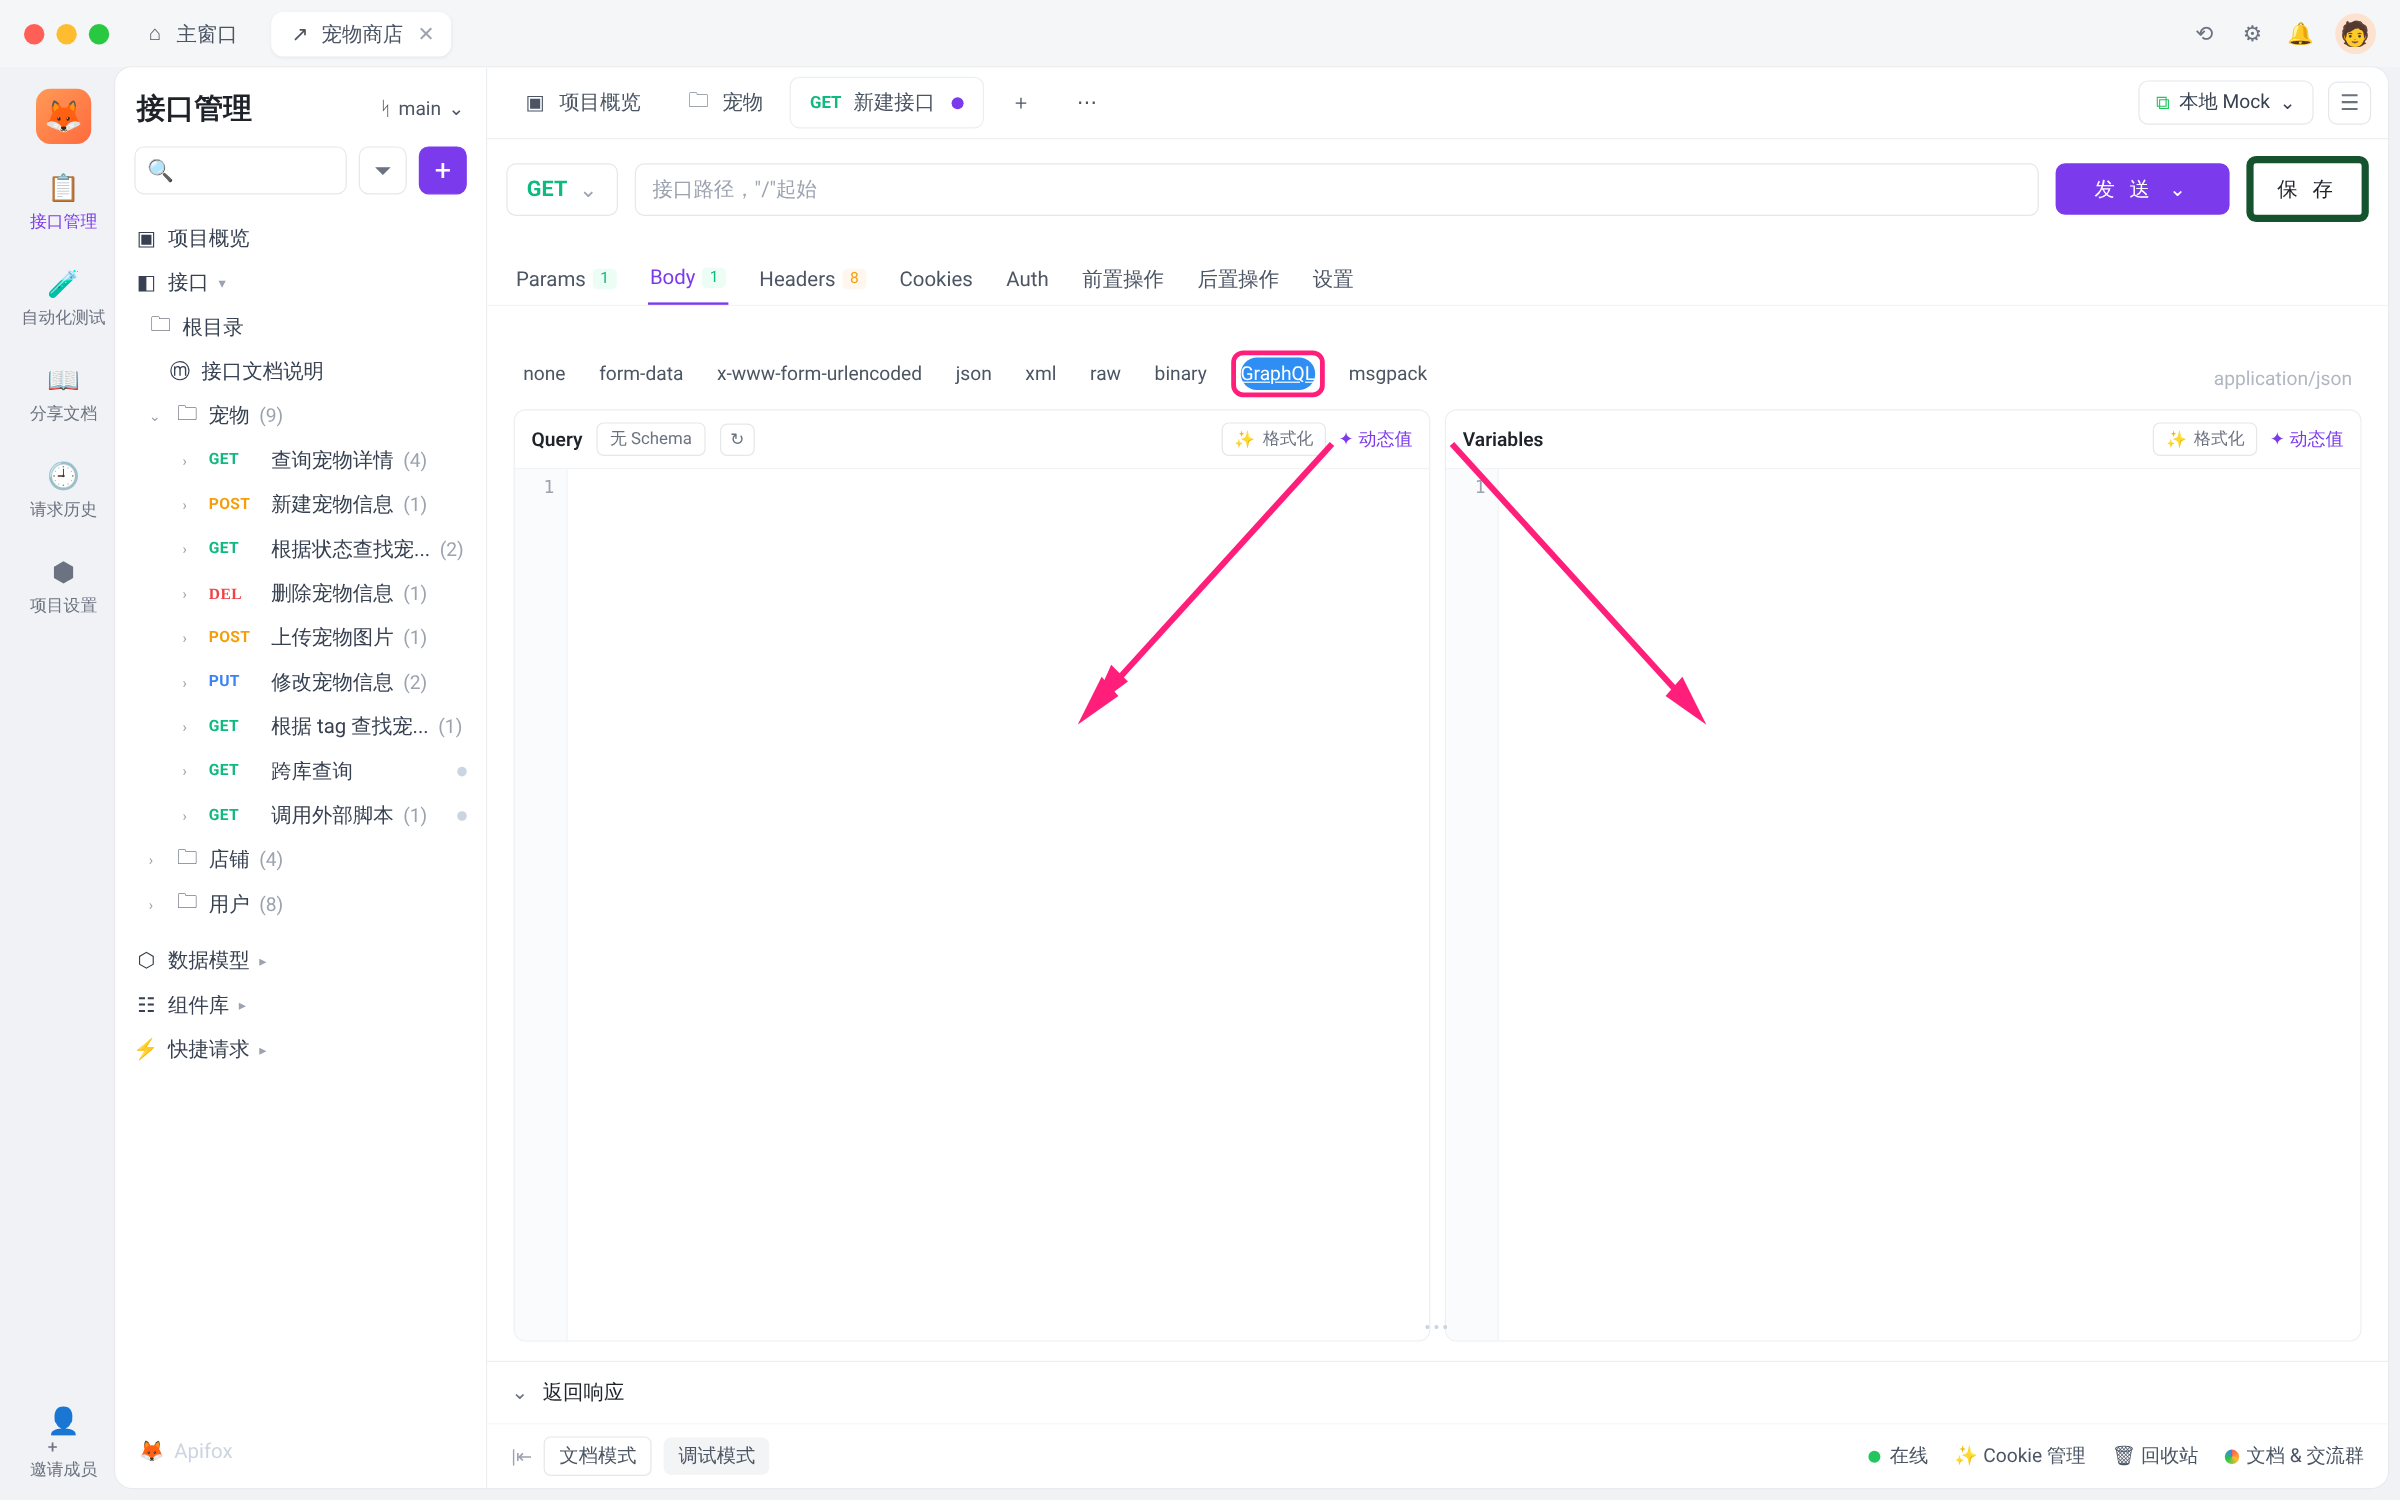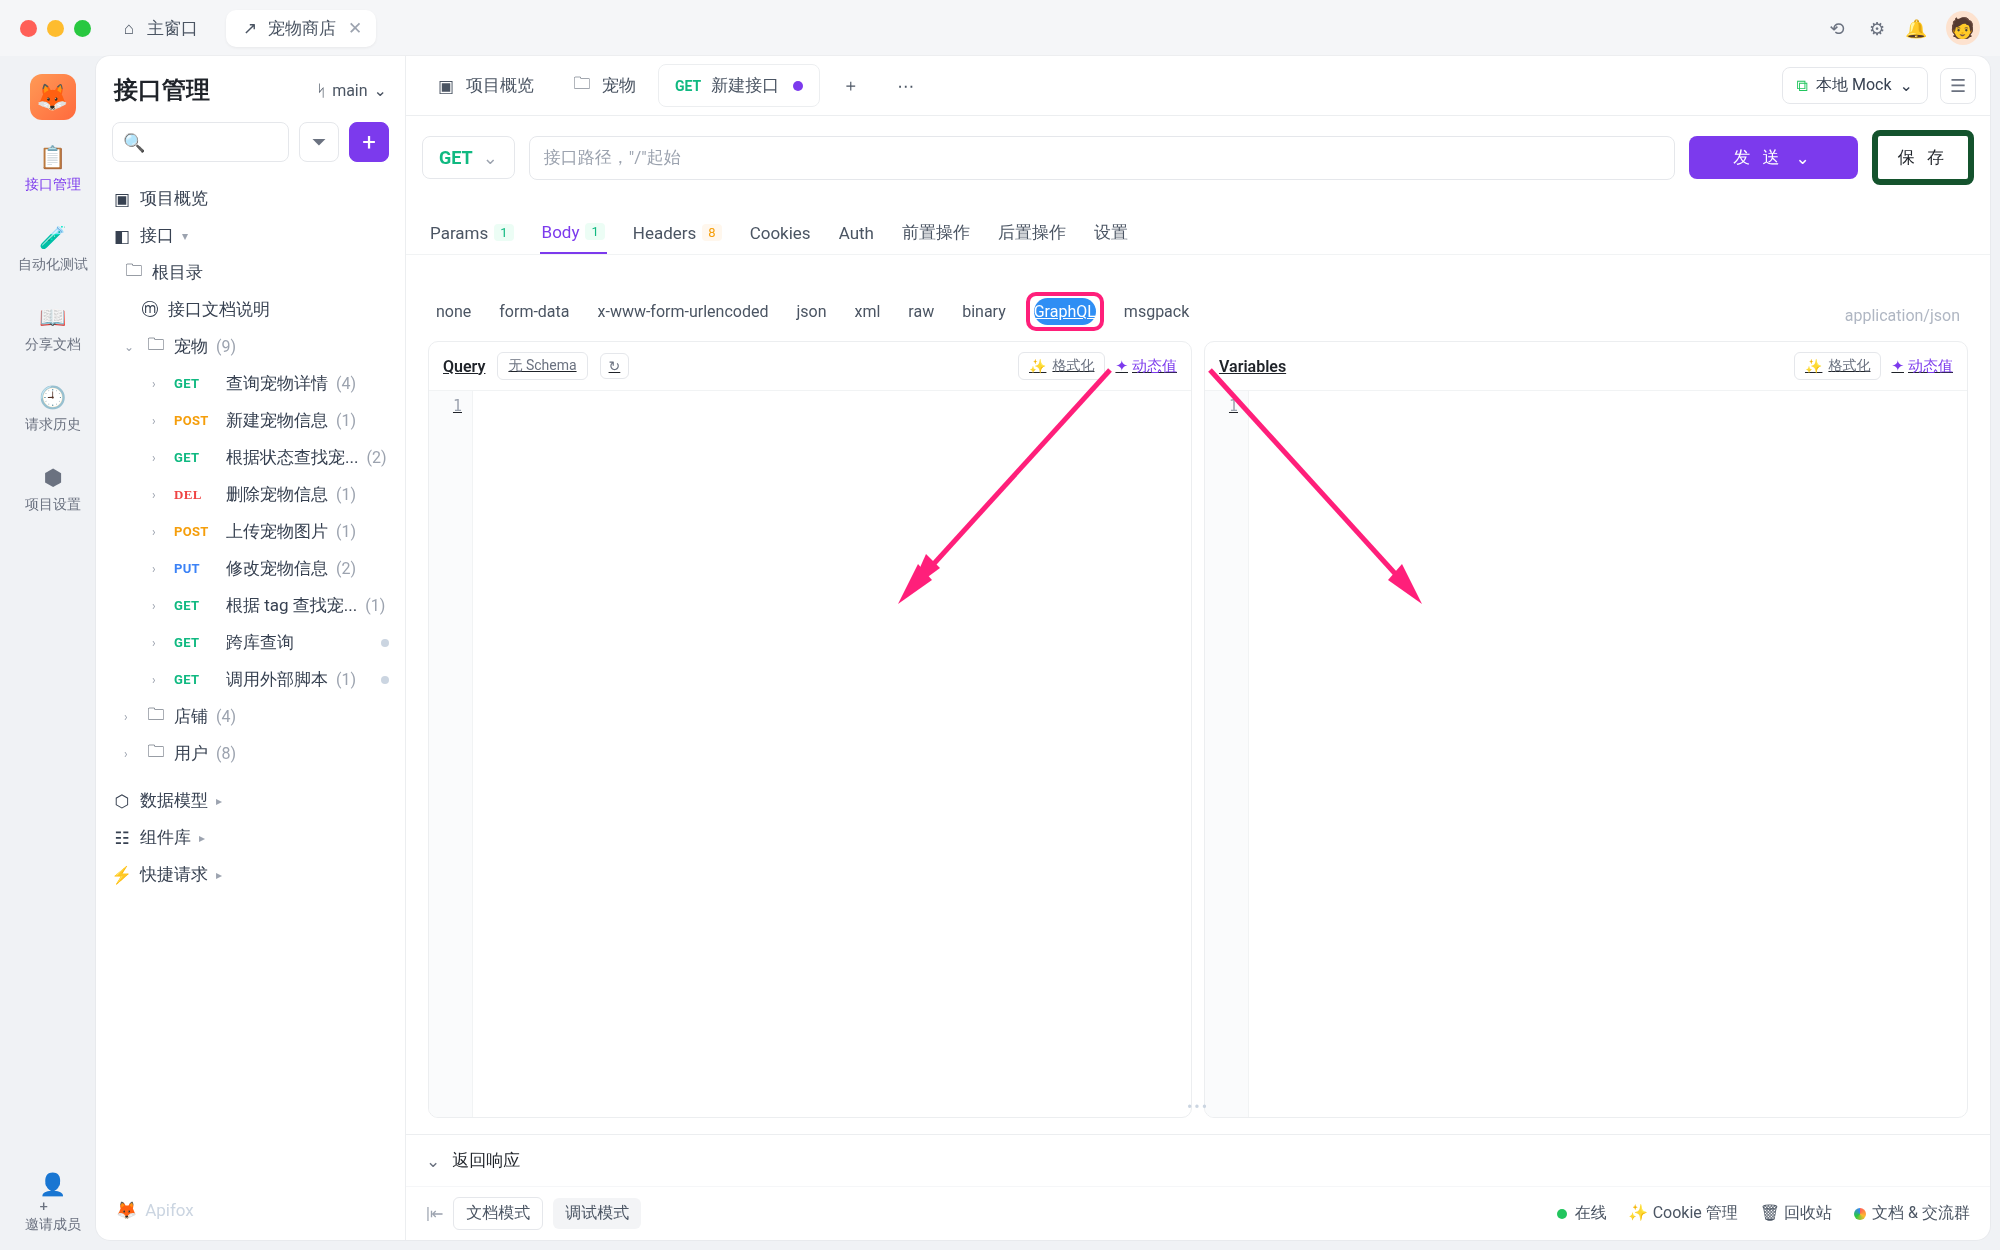--- a/index.html
+++ b/index.html
@@ -44,38 +44,38 @@
 .mtab { display:flex; align-items:center; gap:10px; padding:9px 16px; font-size:17px; color:#4b5563; border-radius:8px; cursor:pointer; }
 .mtab.open { background:#fff; box-shadow:inset 0 -2px 0 transparent; border:1px solid #eceef0; }
 .mtab .mmeth { font-weight:700; font-size:14px; }
 .mtab .unsaved { width:10px; height:10px; border-radius:50%; background:#7c3aed; margin-left:4px; }
 .mtabr { margin-left:auto; display:flex; align-items:center; gap:12px; }
 .envsel { display:flex; align-items:center; gap:8px; border:1px solid #e5e7eb; border-radius:8px; padding:7px 14px; font-size:16px; color:#374151; cursor:pointer; }
 .menu3 { width:36px; height:36px; display:flex; align-items:center; justify-content:center; border:1px solid #e5e7eb; border-radius:8px; color:#6b7280; cursor:pointer; }
 .reqrow { display:flex; gap:14px; padding:14px 16px; align-items:center; }
 .methsel { display:flex; align-items:center; gap:10px; border:1px solid #e5e7eb; border-radius:8px; padding:10px 16px; font-weight:700; color:#10b981; cursor:pointer; }
 .urlin { flex:1; height:44px; border:1px solid #e5e7eb; border-radius:8px; padding:0 14px; font-size:17px; color:#9ca3af; display:flex; align-items:center; }
-.sendbtn { background:#7c3aed; color:#fff; border-radius:8px; padding:10px 44px; font-size:17px; display:flex; align-items:center; gap:12px; cursor:pointer; letter-spacing:4px; }
+.sendbtn { background:#7c3aed; color:#fff; border-radius:8px; padding:10px 32px; font-size:17px; display:flex; align-items:center; gap:12px; cursor:pointer; letter-spacing:4px; }
 .savebtn { border:6px solid #14532d; border-radius:8px; padding:10px 20px; font-size:17px; cursor:pointer; letter-spacing:4px; }
 .subnav { display:flex; align-items:center; gap:6px; padding:6px 16px; font-size:16px; color:#6b7280; border-bottom:1px solid #f1f3f4;}
 .subnav .pill { padding:6px 10px; border-radius:6px; cursor:pointer; }
 .subnav .pill.act { background:#f3f4f6; color:#374151; }
 .subnav .nm { margin-left:10px; color:#c0c4cc; font-size:16px; display:flex; align-items:center; gap:6px; }
 .globeicn{ width:22px; height:22px; border-radius:50%; background:#22c55e; color:#fff; display:flex; align-items:center;justify-content:center;font-size:13px;}
 .rtabs { display:flex; gap:24px; padding:12px 22px 0; font-size:17px; border-bottom:1px solid #f1f3f4; }
 .rtab { padding:10px 2px; color:#4b5563; cursor:pointer; display:flex; align-items:center; gap:6px; }
 .rtab.act { color:#7c3aed; border-bottom:2px solid #7c3aed; }
 .badge { background:#ecfdf5; color:#10b981; font-size:13px; padding:1px 6px; border-radius:4px; }
 .badge.o { background:#fff7ed; color:#f59e0b; }
 .bodytypes { display:flex; gap:28px; padding:16px 30px; font-size:16px; color:#4b5563; align-items:flex-end; }
 .bodytypes .bt { cursor:pointer; padding:4px 0;}
 .btact { background:#2f8ef4; color:#fff; padding:4px 14px; border-radius:14px; position:relative;text-decoration:underline; }
 .btbox { position:absolute; top:-6px; left:-8px; right:-8px; bottom:-6px; border:4px solid #ff1f7a; border-radius:10px; }
 .mime { margin-left:auto; color:#b0b7c3;margin-top:35px; }
-.editors { flex:1; display:flex; gap:0; padding:0 16px 16px;text-decoration:underline; }
+.editors { flex:1; display:flex; gap:0; padding:0 16px 16px; }
 .edpane { flex:1; border:1px solid #eceef0; border-radius:10px; display:flex; flex-direction:column; overflow:hidden; margin:0 6px; }
 .edhead { display:flex; align-items:center; padding:10px 14px; gap:12px; border-bottom:1px solid #f1f3f4; font-size:16px; }
 .edhead .ttl { font-weight:600; }
 .chip { border:1px solid #e5e7eb; border-radius:6px; padding:4px 10px; font-size:14px; color:#6b7280; cursor:pointer; display:flex; align-items:center; gap:6px;}
 .edhead .rt { margin-left:auto; display:flex; gap:10px; }
 .dyn { color:#7c3aed; display:flex; align-items:center; gap:4px; font-size:15px; }
 .edbody { flex:1; display:flex; }
 .gut { width:44px; background:#fafbfc; text-align:right; padding:6px 10px; color:#9ca3af; font-size:15px; font-family:ui-monospace,Menlo,monospace; border-right:1px solid #f1f3f4; }
 .code { flex:1; }
 .resp { border-top:1px solid #eceef0; }

